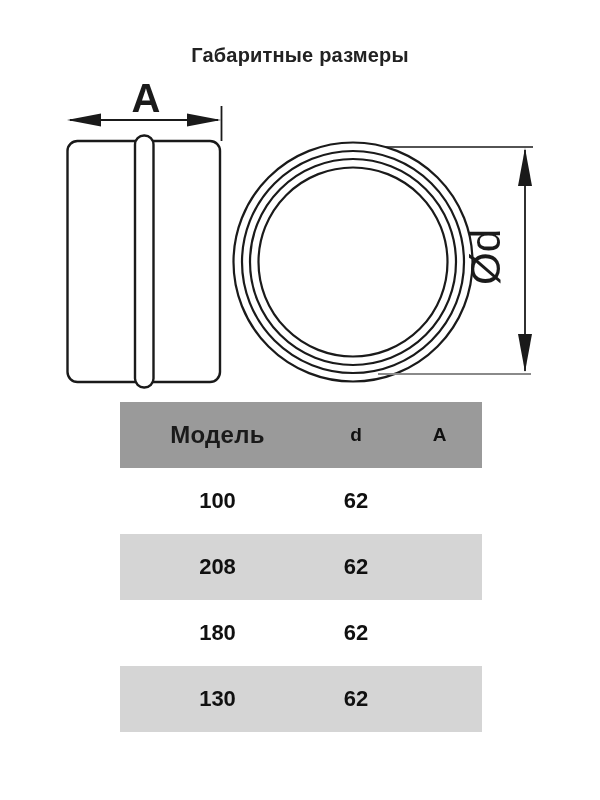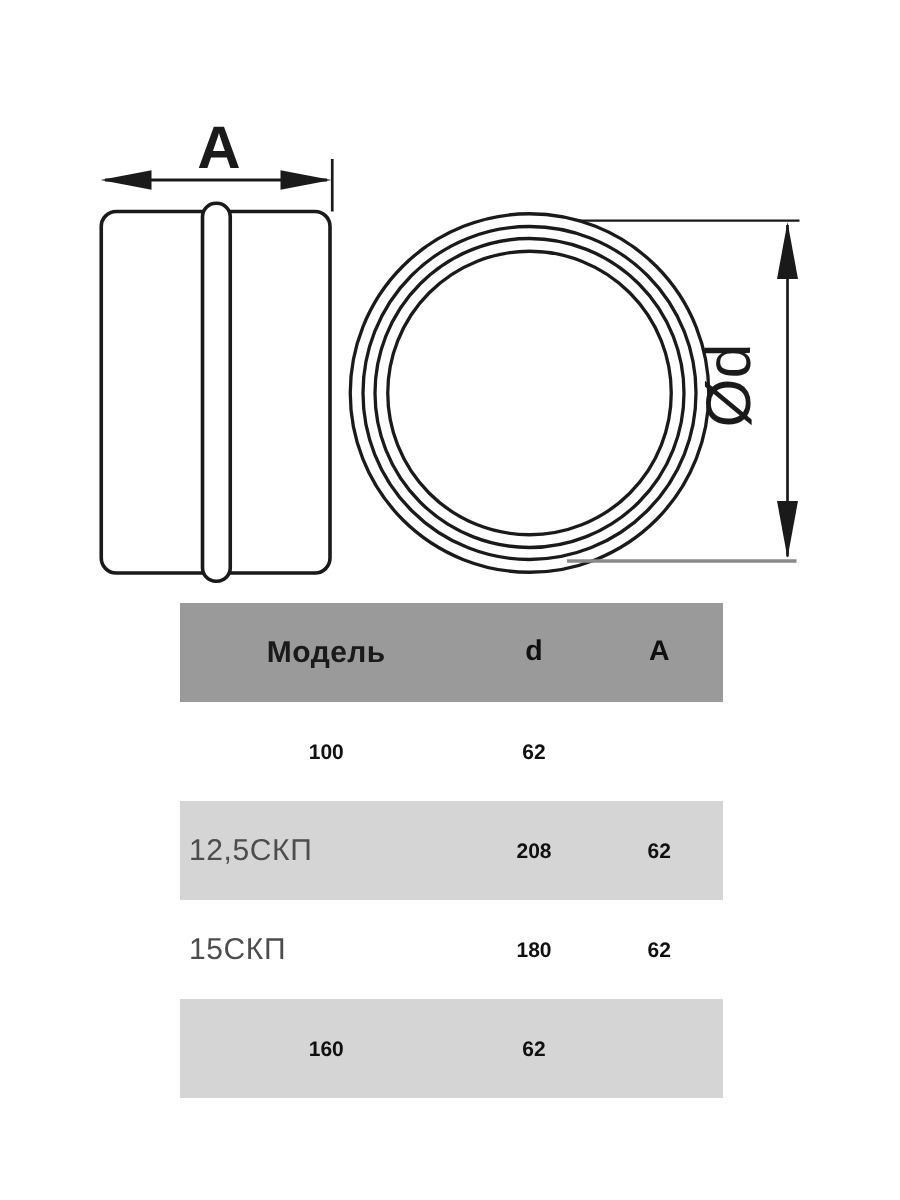--- a/index.html
+++ b/index.html
@@ -44,38 +44,39 @@
     background: #9a9a9a;
     font-weight: bold;
     font-size: 19px;
     color: #1a1a1a;
   }
   .t-row.header .c-model { text-align: center; }
   .t-row.alt { background: #d5d5d5; }
   .c-model {
     text-align: left;
     padding-left: 6px;
-    font-size: 20px;
+    font-size: 24px;
     color: #4d4d4d;
     letter-spacing: 0.4px;
   }
   .t-row.header .c-model { color: #1a1a1a; padding-left: 0; letter-spacing: 0.3px; }
   .c-d, .c-a {
     text-align: center;
-    font-size: 14px;
+    font-size: 22px;
     font-weight: bold;
     color: #101010;
   }
   .t-row.header .c-d, .t-row.header .c-a { font-size: 19px; }
 </style>
 </head>
 <body>
 
 <div class="page">
 
+  <div class="title">Габаритные размеры</div>
 
   <svg class="drawing" width="600" height="400" viewBox="0 0 600 400">
 
     <g>
       <rect x="67.5" y="141" width="152.5" height="241" rx="10" ry="10" fill="#ffffff" stroke="#1a1a1a" stroke-width="2.4"></rect>
       <rect x="135" y="135.5" width="18.5" height="252" rx="9" ry="9" fill="#ffffff" stroke="#1a1a1a" stroke-width="2.4"></rect>
     </g>
 
     <g>
       <line x1="70" y1="120" x2="218" y2="120" stroke="#1a1a1a" stroke-width="2"></line>
@@ -108,30 +109,28 @@
       <div class="c-d">d</div>
       <div class="c-a">A</div>
     </div>
 
     <div class="t-row">
       <div class="c-d">100</div>
       <div class="c-a">62</div>
     </div>
 
     <div class="t-row alt">
-      <div class="c-model">12,5СКП</div>
       <div class="c-d">208</div>
       <div class="c-a">62</div>
     </div>
 
     <div class="t-row">
-      <div class="c-model">15СКП</div>
       <div class="c-d">180</div>
       <div class="c-a">62</div>
     </div>
 
     <div class="t-row alt">
-      <div class="c-d">160</div>
+      <div class="c-d">130</div>
       <div class="c-a">62</div>
     </div>
   </div>
 
 </div>
 
 </body></html>

